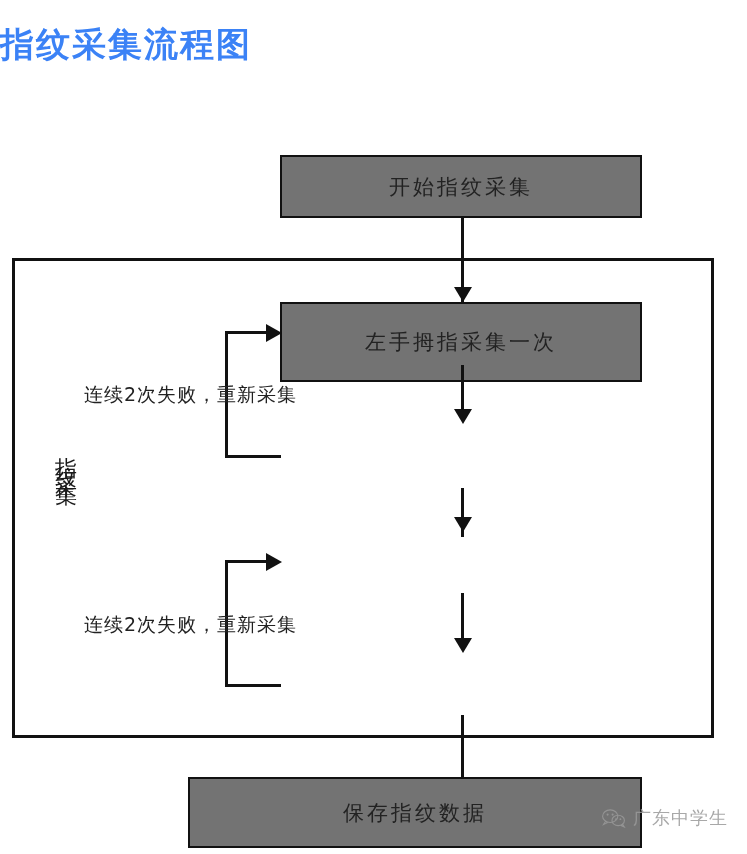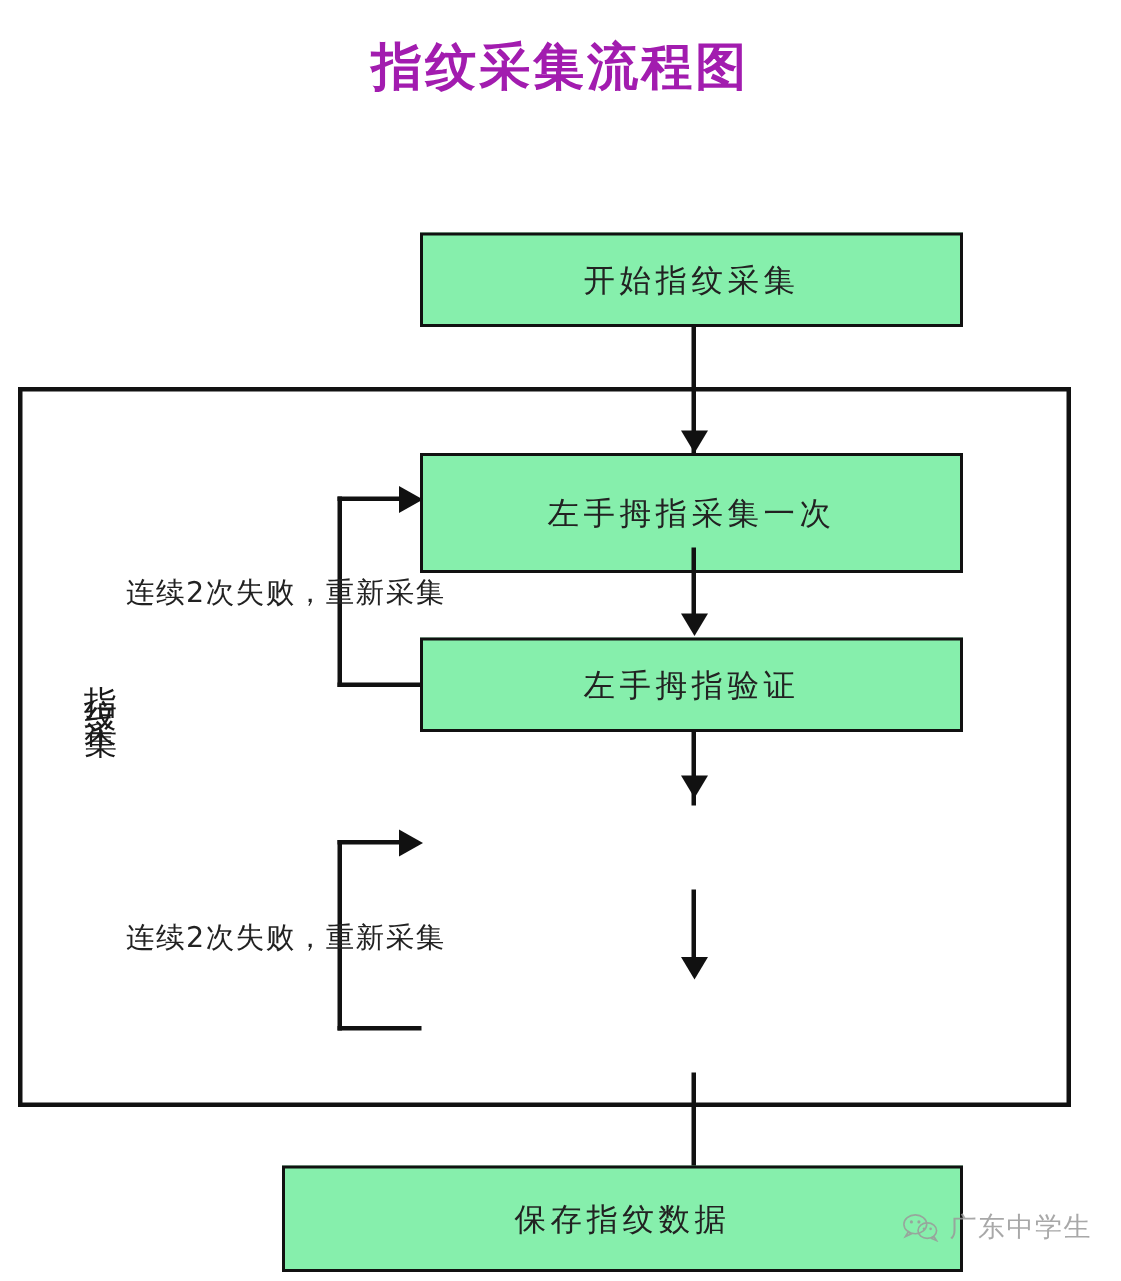--- a/index.html
+++ b/index.html
@@ -11,34 +11,33 @@
     color:#111111;
     overflow:hidden;
     position:relative;
   }
   #canvas{position:relative;width:747px;height:854px;}
 
   
   .title{
     position:absolute;
     left:0;top:22px;width:747px;
-    text-align:center;
     font-family:"DejaVu Serif","Liberation Serif",serif;
     font-weight:bold;
     font-size:34px;
     letter-spacing:2px;
-    color:#a21caf;
+    color:#3b82f6;
   }
 
   
   .box{
     position:absolute;
     box-sizing:border-box;
     border:2.5px solid #111111;
-    background:#86efac;
+    background:#737373;
     display:flex;
     align-items:center;
     justify-content:center;
     font-size:21px;
     letter-spacing:3px;
     color:#222222;
     font-family:"DejaVu Sans","Liberation Sans",sans-serif;
   }
 
   
@@ -118,21 +117,20 @@
 
   <div class="group-frame" style="left:12px;top:258px;width:702px;height:480px;"></div>
 
   <div class="vlabel" style="left:55px;top:440px;">指纹采集</div>
 
   <div class="box" style="left:280px;top:302px;width:362px;height:80px;text-align:right;">左手拇指采集一次</div>
 
   <div class="vline" style="left:461px;top:365px;height:47px;"></div>
   <div class="arrow-down" style="left:454px;top:409px;"></div>
 
-  <div class="box" style="left:280px;top:425px;width:362px;height:63px;">左手拇指验证</div>
 
   <div class="hline" style="left:225px;top:455px;width:56px;"></div>
 
   <div class="vline" style="left:225px;top:331px;height:127px;"></div>
 
   <div class="hline" style="left:225px;top:331px;width:45px;"></div>
   <div class="arrow-right" style="left:266px;top:324px;"></div>
   <div class="loop-caption" style="left:84px;top:382px;">连续2次失败，重新采集</div>
 
 

